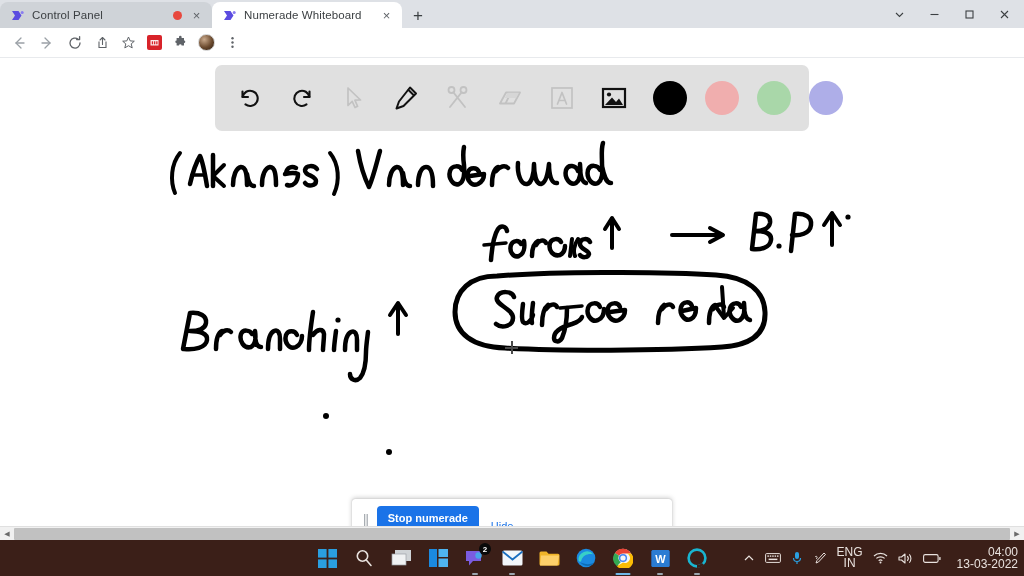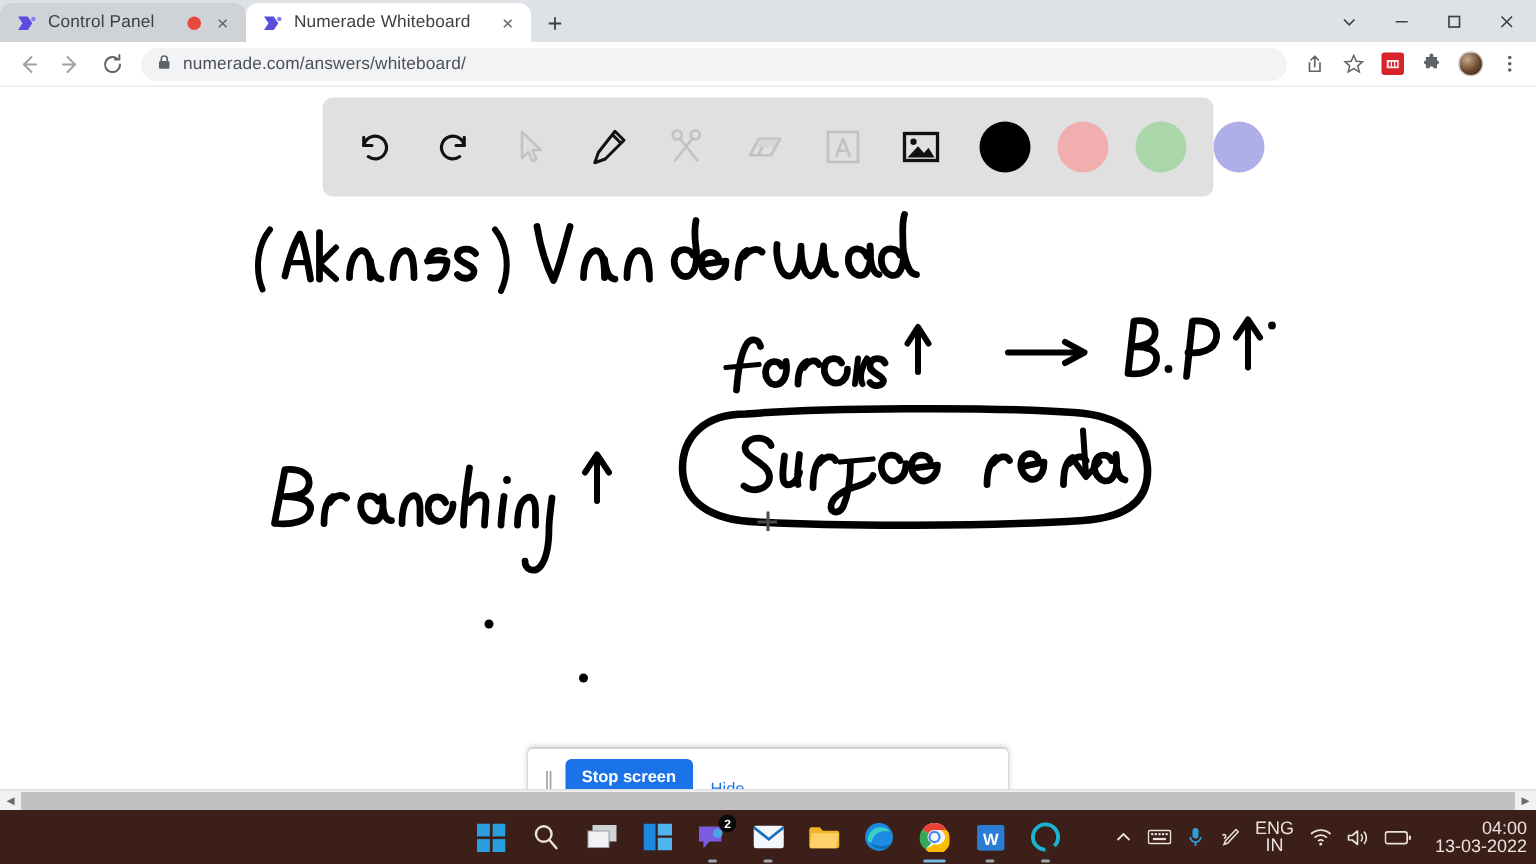--- a/index.html
+++ b/index.html
@@ -18,21 +18,21 @@
     height: 28px; background: #dee1e6;
     display: flex; align-items: flex-end;
     position: relative;
   }
   .tab {
     height: 26px; display: flex; align-items: center;
     padding: 0 8px 0 10px; gap: 7px;
     border-radius: 8px 8px 0 0;
     position: relative; cursor: default;
   }
-  .tab.inactive { background: #cfd3d8; width: 164px; }
+  .tab.inactive { background: #cfd3d8; width: 212px; }
   .tab.active { background: #ffffff; width: 190px; }
   .tab-favicon { width: 15px; height: 15px; flex: 0 0 15px; position: relative; }
   .tab-favicon svg { display: block; }
   .tab-title {
     font-size: 11.5px; color: #3c4043; white-space: nowrap;
     overflow: hidden; text-overflow: ellipsis; flex: 1;
     letter-spacing: .1px;
   }
   .rec-dot {
     width: 9px; height: 9px; border-radius: 50%;
@@ -295,29 +295,20 @@
           <line x1="3" y1="8" x2="11" y2="8" stroke="currentColor" stroke-width="1.3" stroke-linecap="round"></line>
         </svg>
     </div>
     <div class="navbtn enabled">
       <svg width="16" height="16" viewBox="0 0 16 16">
         <path d="M13 8 A5 5 0 1 1 11.2 4.2" stroke="currentColor" stroke-width="1.3" fill="none" stroke-linecap="round"></path>
         <path d="M12.6 1.6 L12.6 4.6 L9.6 4.6" stroke="currentColor" stroke-width="1.3" fill="none" stroke-linecap="round" stroke-linejoin="round"></path>
       </svg>
     </div>
 
-    <div class="urlbox">
-      <span>
-        <svg width="11" height="11" viewBox="0 0 11 11">
-          <rect x="2" y="4.7" width="7" height="5.2" rx="1" fill="#5f6368"></rect>
-          <path d="M3.5 4.7 V3.3 A2 2 0 0 1 7.5 3.3 V4.7" stroke="#5f6368" stroke-width="1.1" fill="none"></path>
-        </svg>
-      </span>
-      <span class="url-text">numerade.com/answers/whiteboard/</span>
-    </div>
 
     <div class="icobtn">
       <svg width="15" height="15" viewBox="0 0 15 15">
         <path d="M4 6.5 L4 12.5 L11 12.5 L11 6.5" stroke="currentColor" stroke-width="1.1" fill="none"></path>
         <path d="M7.5 9.5 L7.5 2.5 M5 5 L7.5 2.5 L10 5" stroke="currentColor" stroke-width="1.1" fill="none" stroke-linecap="round" stroke-linejoin="round"></path>
       </svg>
     </div>
     <div class="icobtn">
       <svg width="15" height="15" viewBox="0 0 15 15">
         <path d="M7.5 2 L9.2 5.9 L13.3 6.2 L10.2 8.9 L11.2 12.9 L7.5 10.7 L3.8 12.9 L4.8 8.9 L1.7 6.2 L5.8 5.9 Z" stroke="currentColor" stroke-width="1" fill="none"></path>
@@ -502,21 +493,21 @@
           <circle cx="326" cy="357" r="3" fill="#000" stroke="none"></circle>
           <circle cx="389" cy="393" r="3" fill="#000" stroke="none"></circle>
         </g>
       </svg>
     </div>
 
     <div class="crosshair"></div>
 
     <div class="sharebar">
       <span class="share-grip">||</span>
-      <button class="stop-btn">Stop screen</button>
+      <button class="stop-btn">Stop numerade</button>
       <button class="hide-btn">Hide</button>
     </div>
 
     <div class="hscroll">
       <div class="hs-arrow">◀</div>
       <div class="hs-track">
         <div class="hs-thumb"></div>
       </div>
       <div class="hs-arrow">▶</div>
     </div>

